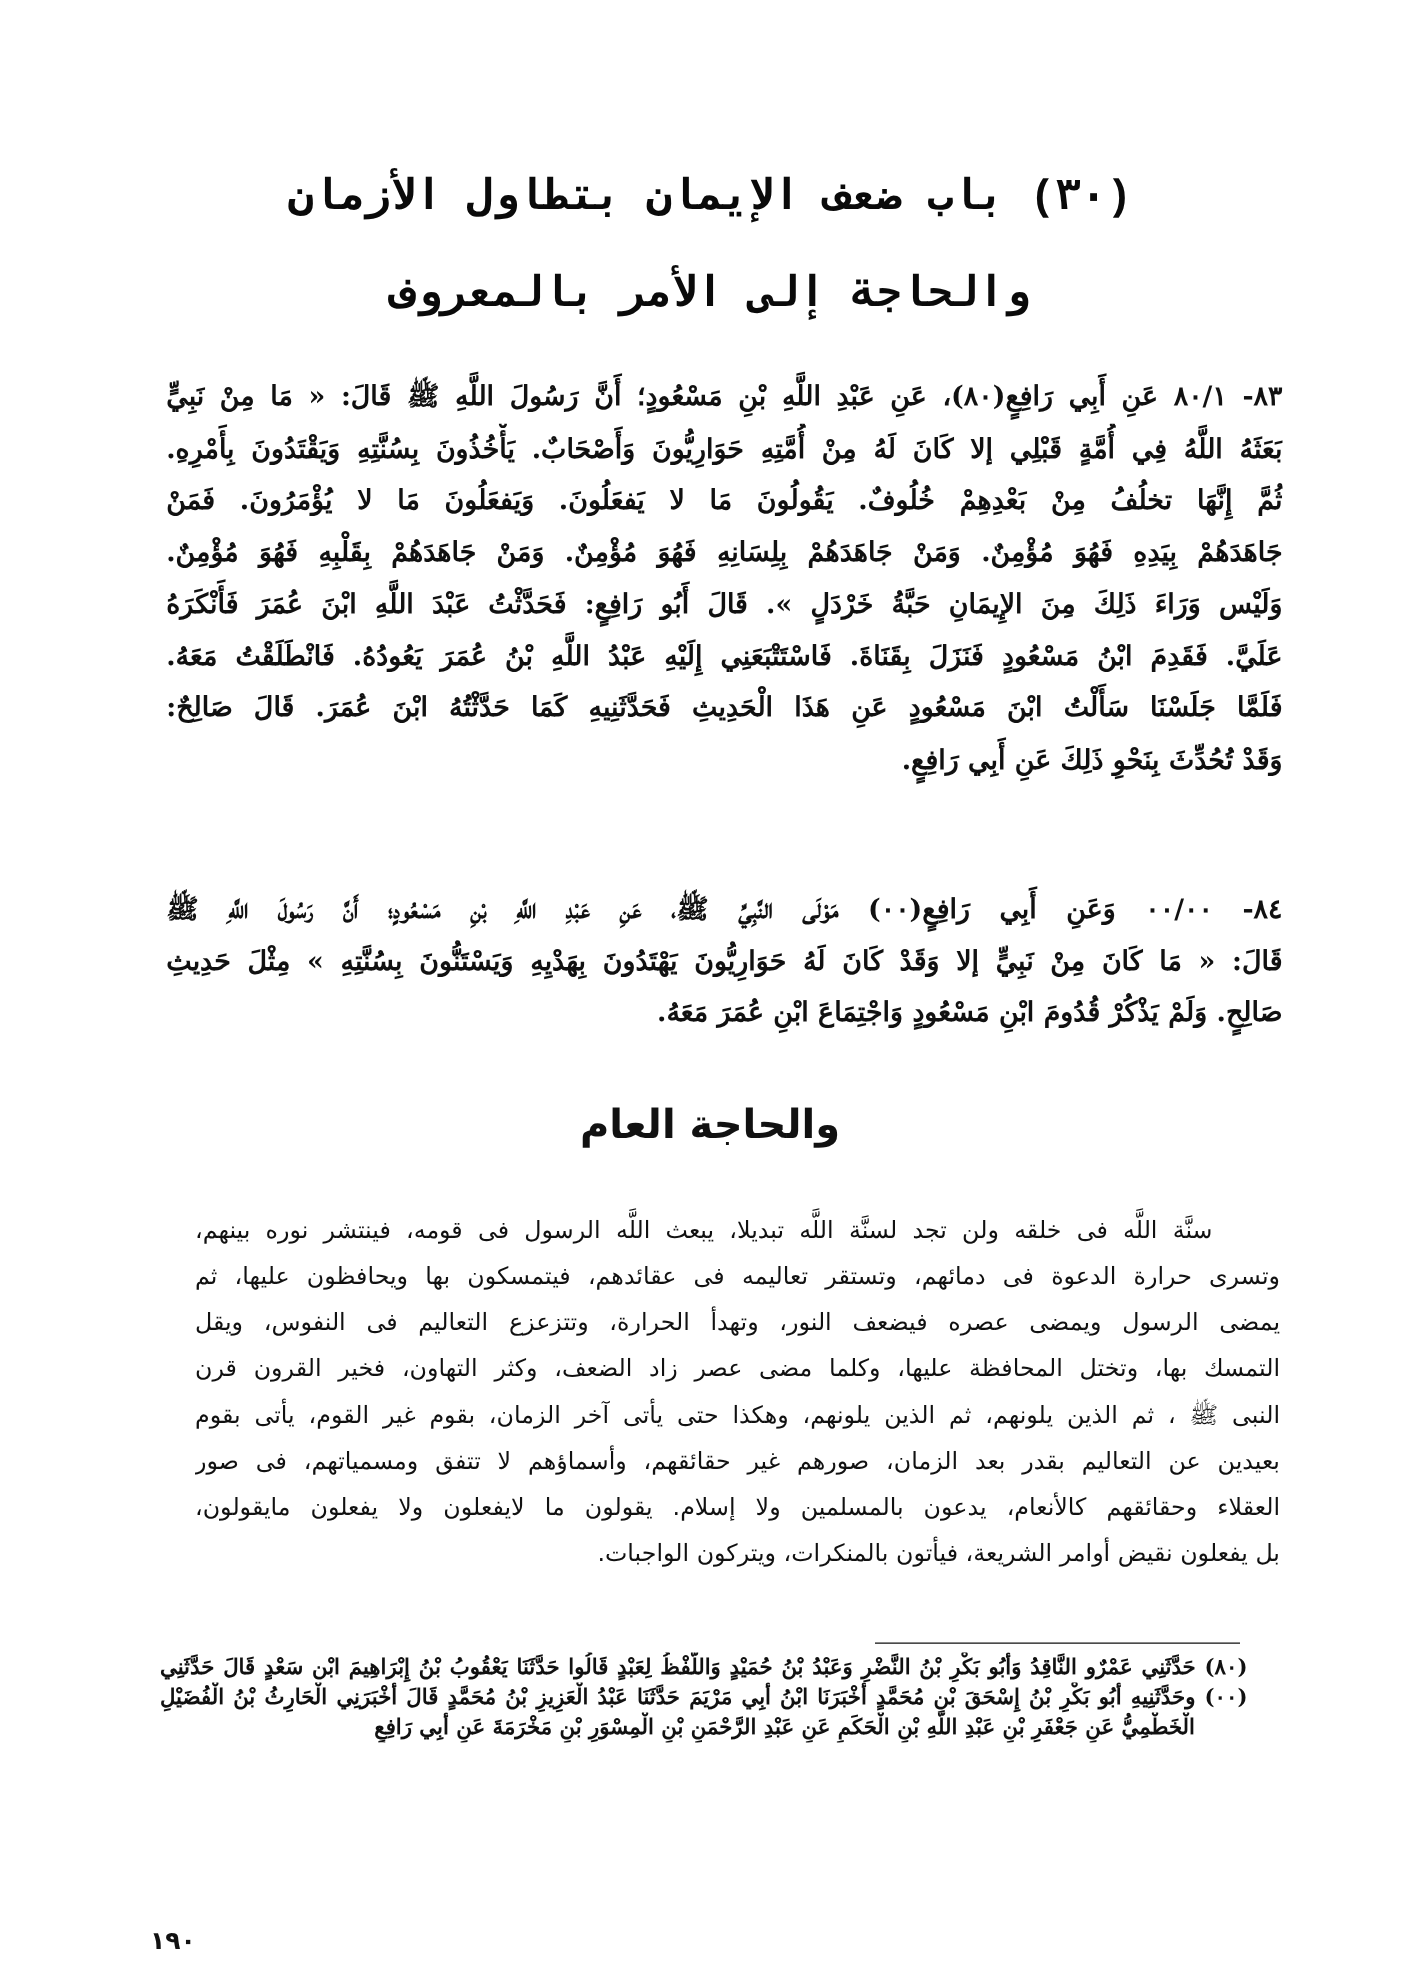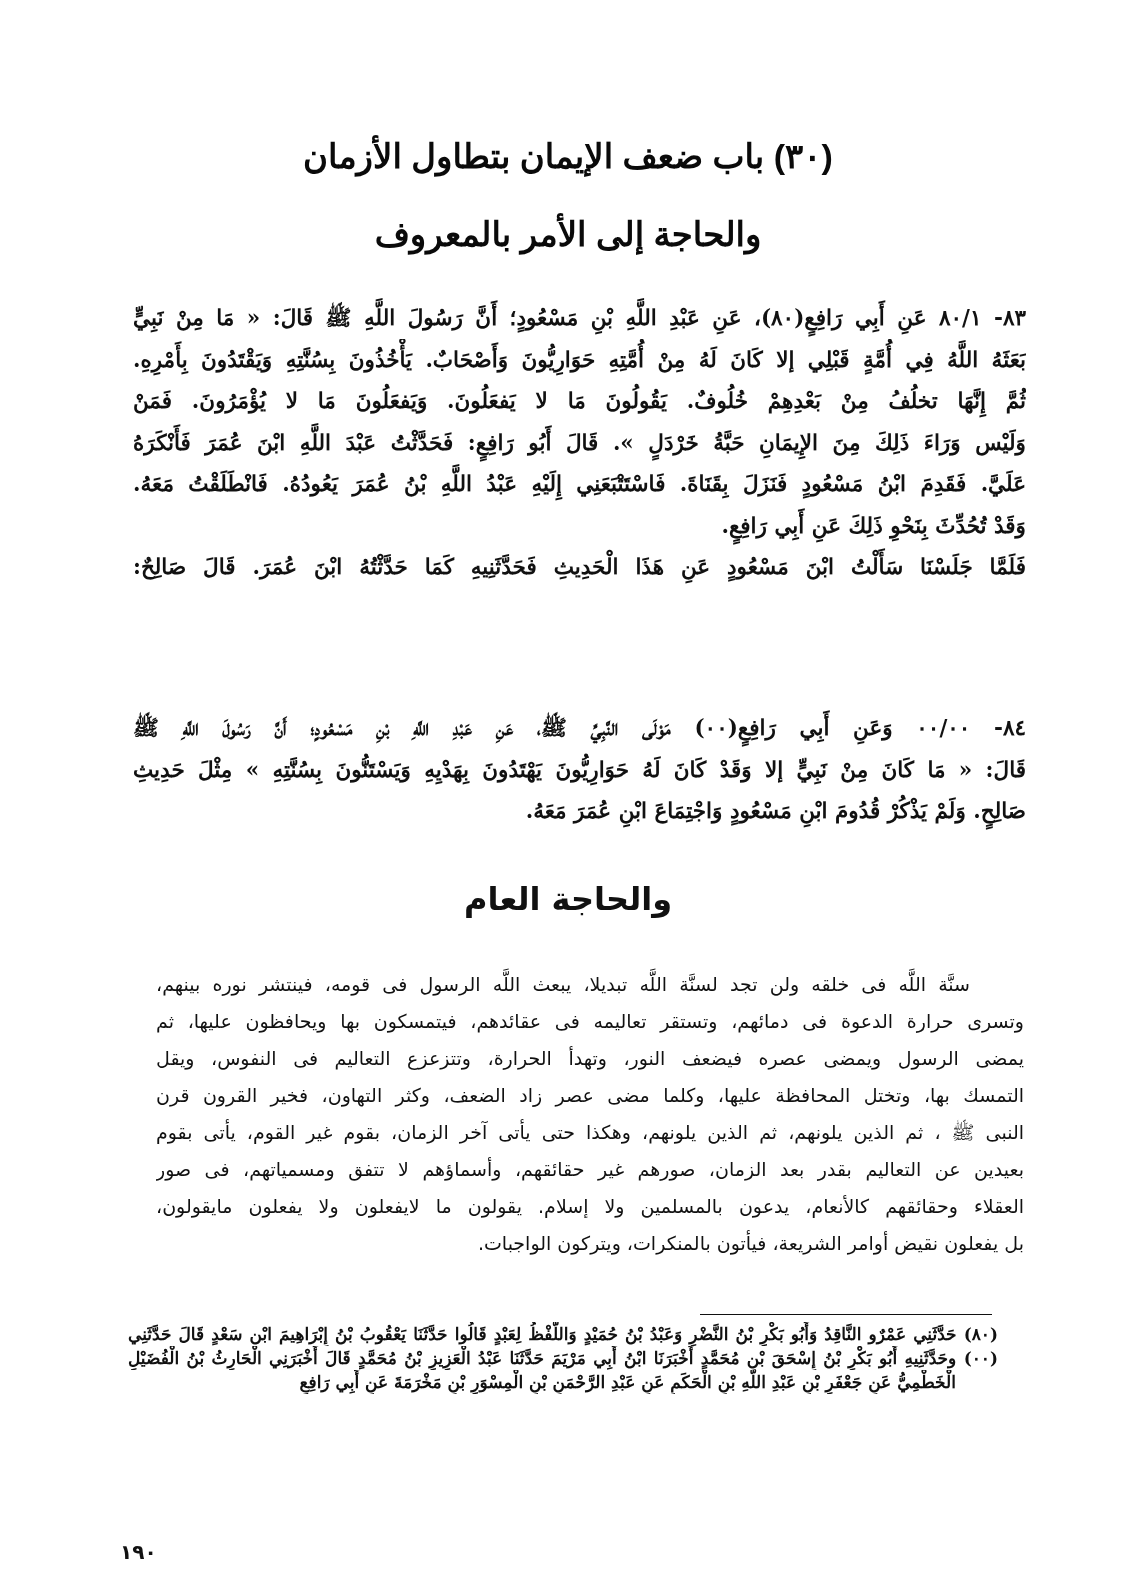--- a/index.html
+++ b/index.html
@@ -1,20 +1,20 @@
 <!DOCTYPE html>
 <html><head>
 <meta charset="utf-8">
 <style>
   html, body { margin: 0; padding: 0; background: #ffffff; }
   body { width: 1136px; height: 1578px; position: relative; overflow: hidden; color: #111; }
   .page { position: absolute; left: 0; top: 0; width: 1136px; height: 1578px; direction: rtl; }
   .title {
     position: absolute; left: 140px; right: 140px; text-align: center;
-    font-family: Liberation Sans, sans-serif; font-weight: bold; font-size: 34px; color: #0a0a0a;
+    font-family: Liberation Mono, monospace; font-weight: bold; font-size: 34px; color: #0a0a0a;
     white-space: nowrap;
   }
   .title.t1 { top: 136px; }
   .title.t2 { top: 214px; }
   .hadith {
     position: absolute; left: 110px; right: 110px;
     font-family: "DejaVu Serif", serif; font-weight: bold; font-size: 21.5px; margin-left: 23px;
   }
   .hline { height: 41.5px; line-height: 41.5px; white-space: nowrap; text-align: justify; text-align-last: justify; overflow: hidden; }
   .hline.last { text-align-last: right; }
@@ -48,24 +48,25 @@
 
 <div class="page">
 
   <div class="title t1">(٣٠) باب ضعف الإيمان بتطاول الأزمان</div>
   <div class="title t2">والحاجة إلى الأمر بالمعروف</div>
 
   <div class="hadith h83">
     <div class="hline">٨٣- ٨٠/١ عَنِ أَبِي رَافِعٍ(٨٠)، عَنِ عَبْدِ اللَّهِ بْنِ مَسْعُودٍ؛ أَنَّ رَسُولَ اللَّهِ ﷺ قَالَ: « مَا مِنْ نَبِيٍّ</div>
     <div class="hline">بَعَثَهُ اللَّهُ فِي أُمَّةٍ قَبْلِي إلا كَانَ لَهُ مِنْ أُمَّتِهِ حَوَارِيُّونَ وَأَصْحَابٌ. يَأْخُذُونَ بِسُنَّتِهِ وَيَقْتَدُونَ بِأَمْرِهِ.</div>
     <div class="hline">ثُمَّ إِنَّهَا تخلُفُ مِنْ بَعْدِهِمْ خُلُوفٌ. يَقُولُونَ مَا لا يَفعَلُونَ. وَيَفعَلُونَ مَا لا يُؤْمَرُونَ. فَمَنْ</div>
+    <div class="hline">جَاهَدَهُمْ بِيَدِهِ فَهُوَ مُؤْمِنٌ. وَمَنْ جَاهَدَهُمْ بِلِسَانِهِ فَهُوَ مُؤْمِنٌ. وَمَنْ جَاهَدَهُمْ بِقَلْبِهِ فَهُوَ مُؤْمِنٌ.</div>
     <div class="hline">وَلَيْس وَرَاءَ ذَلِكَ مِنَ الإِيمَانِ حَبَّةُ خَرْدَلٍ ». قَالَ أَبُو رَافِعٍ: فَحَدَّثْتُ عَبْدَ اللَّهِ ابْنَ عُمَرَ فَأَنْكَرَهُ</div>
     <div class="hline">عَلَيَّ. فَقَدِمَ ابْنُ مَسْعُودٍ فَنَزَلَ بِقَنَاةَ. فَاسْتَتْبَعَنِي إِلَيْهِ عَبْدُ اللَّهِ بْنُ عُمَرَ يَعُودُهُ. فَانْطَلَقْتُ مَعَهُ.</div>
+    <div class="hline">فَلَمَّا جَلَسْنَا سَأَلْتُ ابْنَ مَسْعُودٍ عَنِ هَذَا الْحَدِيثِ فَحَدَّثَنِيهِ كَمَا حَدَّثْتُهُ ابْنَ عُمَرَ. قَالَ صَالِحٌ:</div>
     <div class="hline last">وَقَدْ تُحُدِّثَ بِنَحْوِ ذَلِكَ عَنِ أَبِي رَافِعٍ.</div>
-    <div class="hline">فَلَمَّا جَلَسْنَا سَأَلْتُ ابْنَ مَسْعُودٍ عَنِ هَذَا الْحَدِيثِ فَحَدَّثَنِيهِ كَمَا حَدَّثْتُهُ ابْنَ عُمَرَ. قَالَ صَالِحٌ:</div>
   </div>
 
   <div class="hadith h84">
     <div class="hline">٨٤- ٠٠/٠٠ وَعَنِ أَبِي رَافِعٍ(٠٠) مَوْلَى النَّبِيِّ ﷺ، عَنِ عَبْدِ اللَّهِ بْنِ مَسْعُودٍ؛ أَنَّ رَسُولَ اللَّهِ ﷺ</div>
     <div class="hline">قَالَ: « مَا كَانَ مِنْ نَبِيٍّ إلا وَقَدْ كَانَ لَهُ حَوَارِيُّونَ يَهْتَدُونَ بِهَدْيِهِ وَيَسْتَنُّونَ بِسُنَّتِهِ » مِثْلَ حَدِيثِ</div>
     <div class="hline last">صَالِحٍ. وَلَمْ يَذْكُرْ قُدُومَ ابْنِ مَسْعُودٍ وَاجْتِمَاعَ ابْنِ عُمَرَ مَعَهُ.</div>
   </div>
 
   <div class="sec-title">والحاجة العام</div>
 

